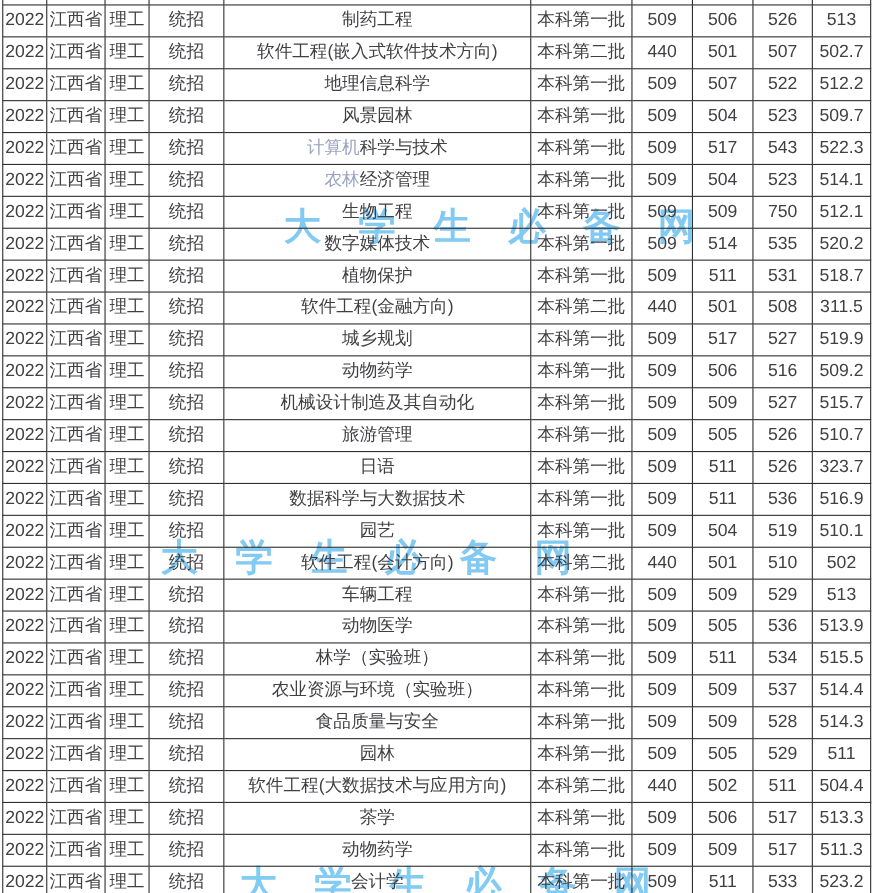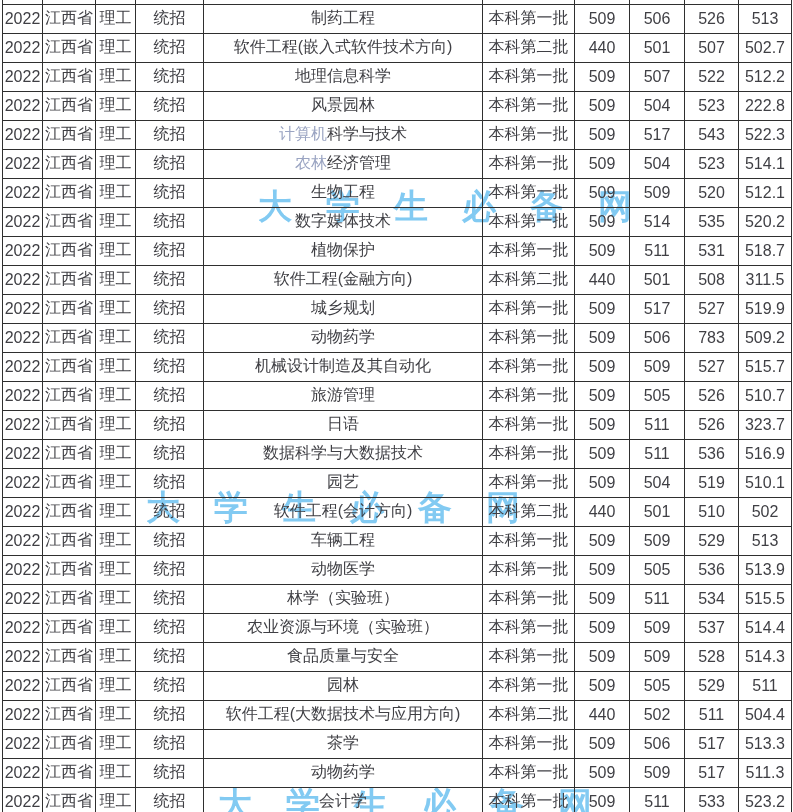--- a/index.html
+++ b/index.html
@@ -124,21 +124,21 @@
         <tr>
           <td>2022</td>
           <td>江西省</td>
           <td>理工</td>
           <td>统招</td>
           <td>风景园林</td>
           <td>本科第一批</td>
           <td>509</td>
           <td>504</td>
           <td>523</td>
-          <td>222.8</td>
+          <td>509.7</td>
         </tr>
         <tr>
           <td>2022</td>
           <td>江西省</td>
           <td>理工</td>
           <td>统招</td>
           <td><span class="muted-link">计算机</span><span>科学与技术</span></td>
           <td>本科第一批</td>
           <td>509</td>
           <td>517</td>
@@ -159,21 +159,21 @@
         </tr>
         <tr>
           <td>2022</td>
           <td>江西省</td>
           <td>理工</td>
           <td>统招</td>
           <td>生物工程</td>
           <td>本科第一批</td>
           <td>509</td>
           <td>509</td>
-          <td>520</td>
+          <td>750</td>
           <td>512.1</td>
         </tr>
         <tr>
           <td>2022</td>
           <td>江西省</td>
           <td>理工</td>
           <td>统招</td>
           <td>数字媒体技术</td>
           <td>本科第一批</td>
           <td>509</td>
@@ -219,21 +219,21 @@
         </tr>
         <tr>
           <td>2022</td>
           <td>江西省</td>
           <td>理工</td>
           <td>统招</td>
           <td>动物药学</td>
           <td>本科第一批</td>
           <td>509</td>
           <td>506</td>
-          <td>783</td>
+          <td>516</td>
           <td>509.2</td>
         </tr>
         <tr>
           <td>2022</td>
           <td>江西省</td>
           <td>理工</td>
           <td>统招</td>
           <td>机械设计制造及其自动化</td>
           <td>本科第一批</td>
           <td>509</td>

